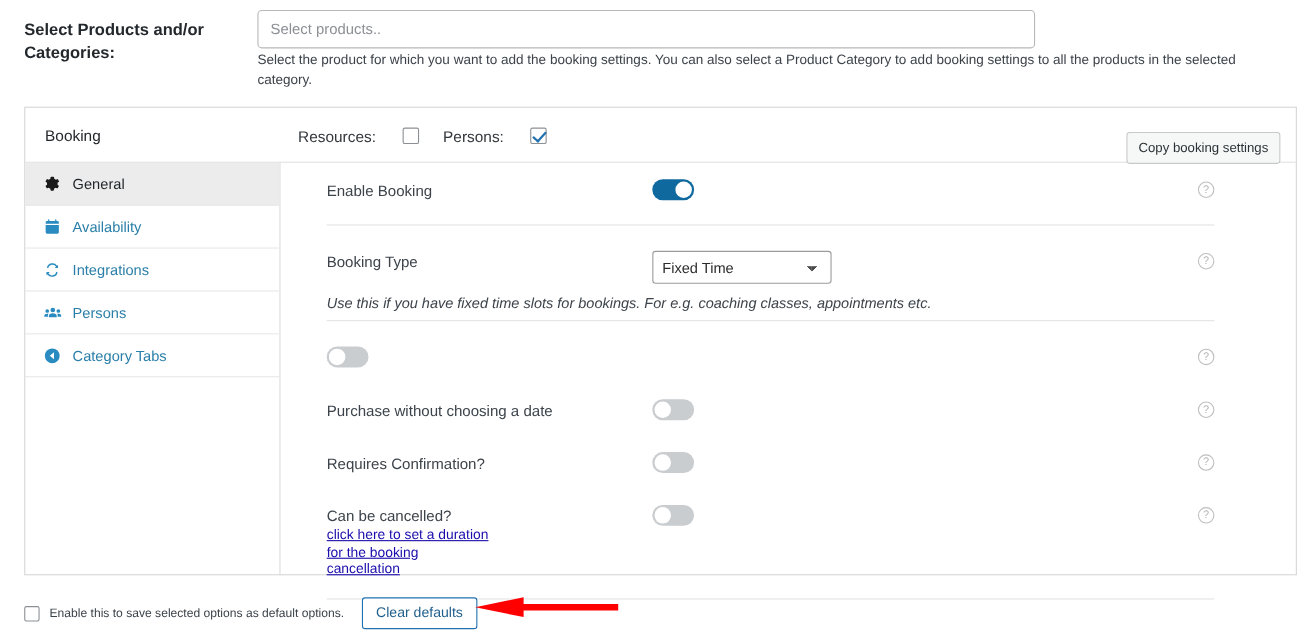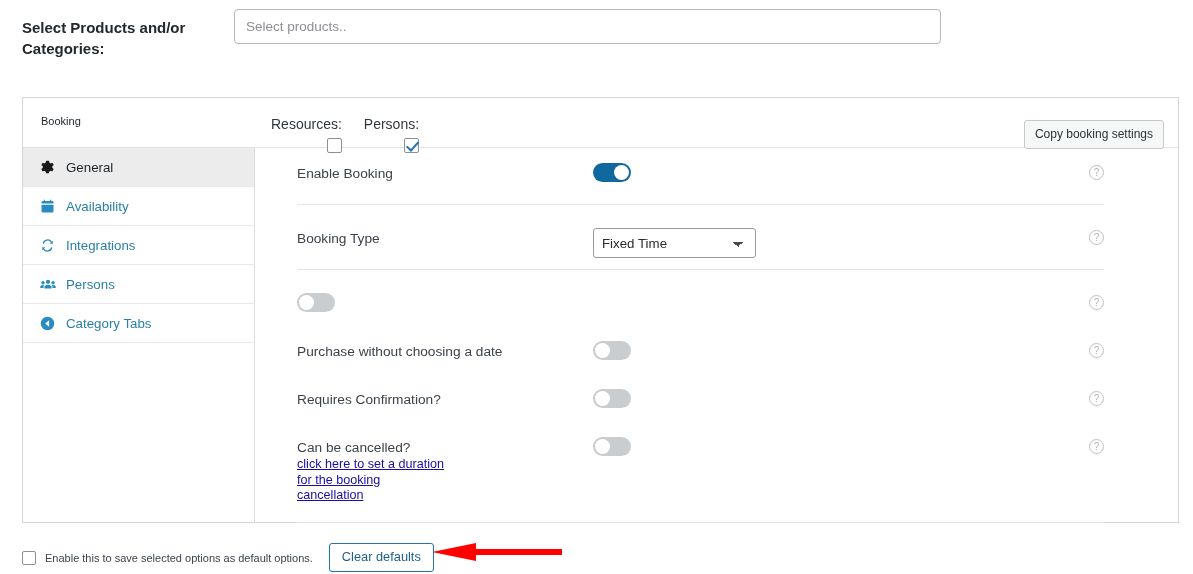--- a/index.html
+++ b/index.html
@@ -34,28 +34,28 @@
   
   .panel {
     position: absolute; left: 22px; top: 97px; width: 1157px; height: 426px;
     border: 1px solid #d6d6d6; background: #ffffff;
   }
   .panel-head {
     position: relative; height: 50px; border-bottom: 1px solid #e2e2e2;
   }
   .panel-title {
     position: absolute; left: 18px; top: 17px;
-    font-size: 11px; color: #23282d;
+    font-size: 14px; color: #23282d;
   }
   .cb-group {
     position: absolute; left: 248px; top: 18px;
     display: flex; align-items: center; gap: 22px;
     font-size: 14px; color: #32373c;
   }
-  .cb-item { display: flex; align-items: flex-end; gap: 6px; flex-direction: column; }
+  .cb-item { display: flex; align-items: flex-start; gap: 24px; }
   .chk {
     width: 15px; height: 15px; border: 1px solid #8c8f94; border-radius: 2px;
     background: #fff; display: inline-block; position: relative;
   }
   .chk.checked::after {
     content: "";
     position: absolute; left: 4px; top: 0px;
     width: 5px; height: 10px;
     border: solid #2271b1; border-width: 0 2px 2px 0;
     transform: rotate(42deg);
@@ -158,20 +158,21 @@
     width: 135px; height: 24px; pointer-events: none;
   }
 </style>
 </head>
 <body>
 
 <div class="page">
 
   <div class="selector-label">Select Products and/or Categories:</div>
   <input class="selector-input" type="text" placeholder="Select products.." style="">
+  <div class="selector-help">Select the product for which you want to add the booking settings. You can also select a Product Category to add booking settings to all the products in the selected category.</div>
 
   <div class="panel">
 
     <div class="panel-head">
       <div class="panel-title">Booking</div>
 
       <div class="cb-group">
         <label class="cb-item">
           <span>Resources:</span>
           <span class="chk"></span>
@@ -257,20 +258,21 @@
         <div class="row">
           <div class="row-label">Booking Type</div>
           <div class="row-control">
             <select class="select">
               <option>Fixed Time</option>
             </select>
           </div>
           <span class="help">?</span>
         </div>
 
+        <div class="hint">Use this if you have fixed time slots for bookings. For e.g. coaching classes, appointments etc.</div>
 
         <div class="divider"></div>
 
         <div class="row">
           <div class="row-control">
             <span class="toggle off"><span class="knob"></span></span>
           </div>
           <span class="help">?</span>
         </div>
 

